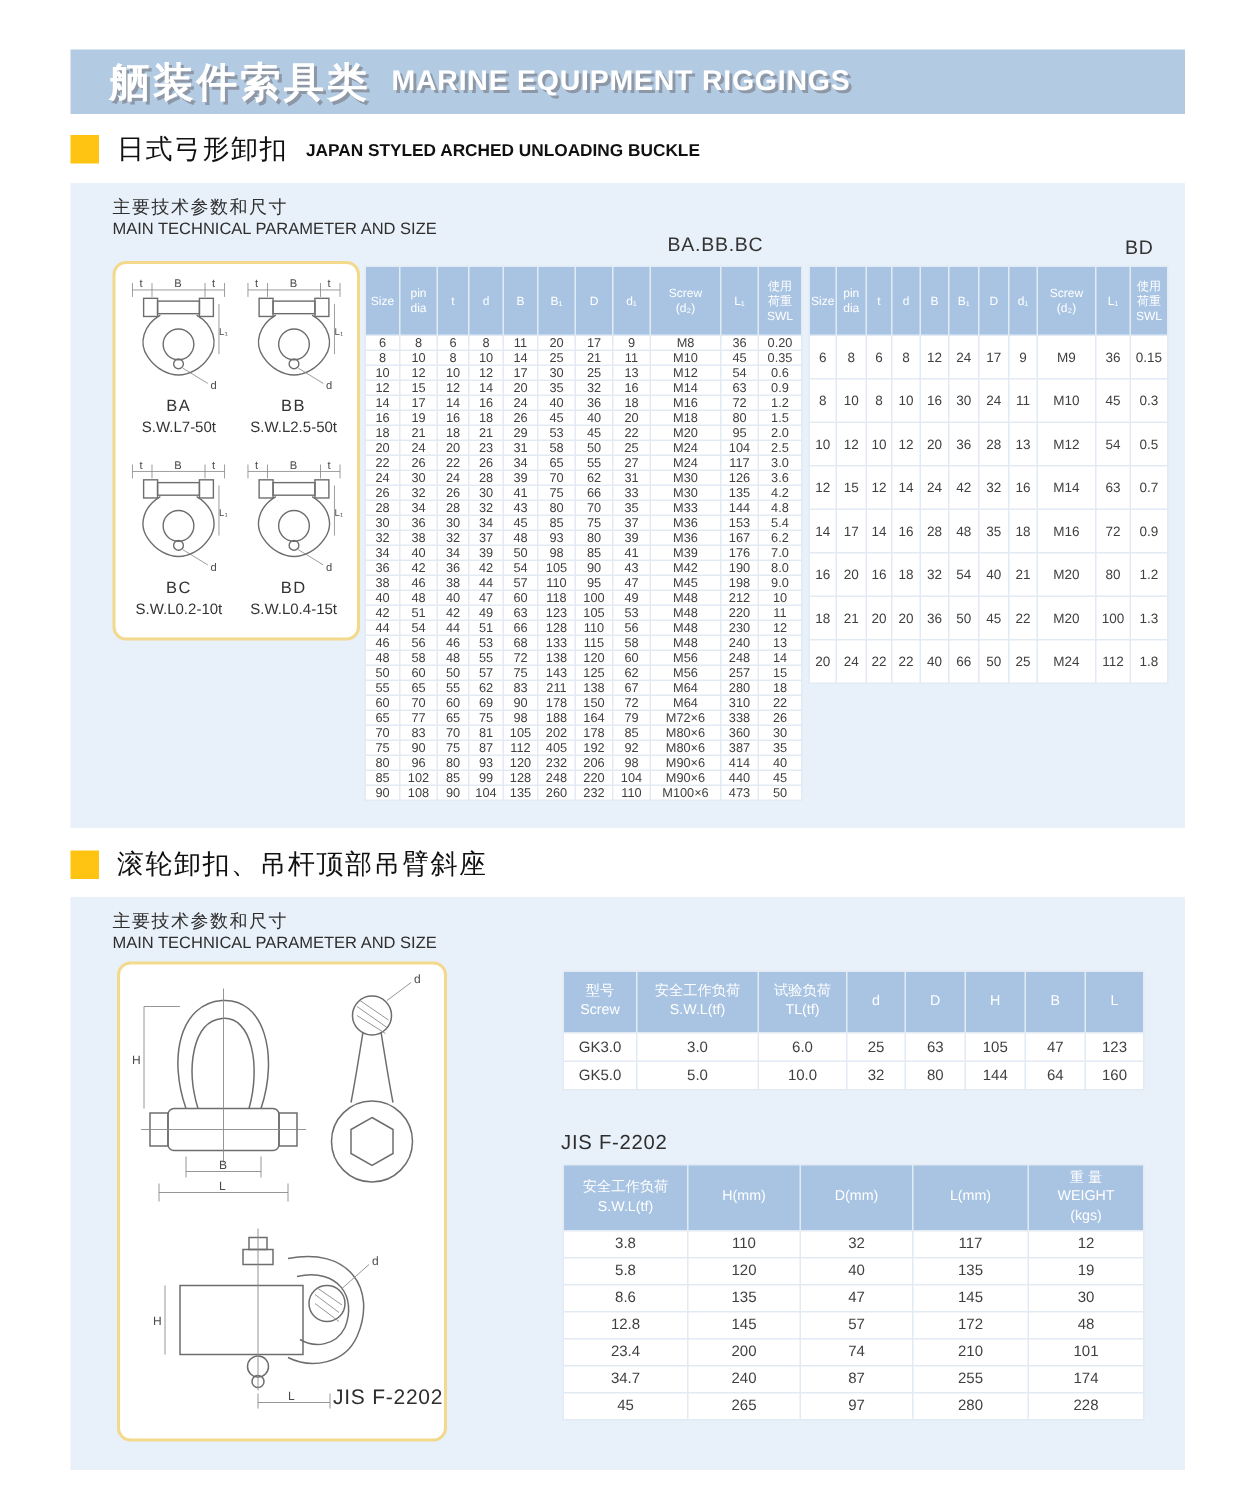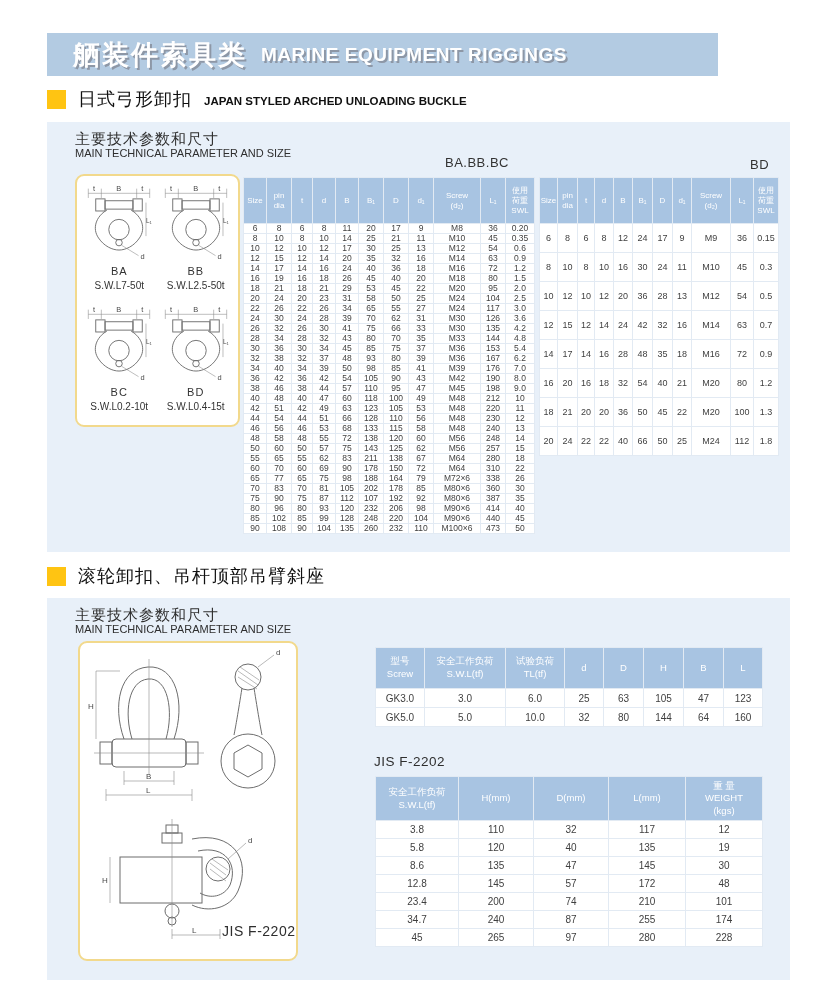--- a/index.html
+++ b/index.html
@@ -1,32 +1,32 @@
 <!DOCTYPE html>
 <html><head>
 <meta charset="utf-8">
 <style>
   *{margin:0;padding:0;box-sizing:border-box}
   html,body{width:830px;height:1000px;background:#ffffff;font-family:"Liberation Sans",sans-serif;color:#3a3a3a;position:relative;overflow:hidden}
   .abs{position:absolute}
 
   
-  .banner{left:47px;top:33px;width:671px;height:43px;background:#b3cbe2;display:flex;align-items:center;padding-left:26px;gap:14px}
+  .banner{left:47px;top:33px;width:743px;height:43px;background:#b3cbe2;display:flex;align-items:center;padding-left:26px;gap:14px}
   .banner .zh{font-size:27px;font-weight:bold;color:#fff;letter-spacing:2px;text-shadow:2px 2px 0 #8d97a6}
   .banner .en{font-size:19px;font-weight:bold;color:#fff;letter-spacing:.5px;text-shadow:2px 2px 0 #8d97a6}
 
   
   .sec-head{display:flex;align-items:center;gap:12px;height:20px}
   .bullet{width:19px;height:19px;background:#FFC412;flex:0 0 auto}
   .sec-zh{font-size:18px;font-weight:normal;color:#101010;letter-spacing:1px}
   .sec-en{font-size:11.5px;font-weight:bold;color:#101010;padding-top:3px}
 
   
   .panel{left:47px;width:743px;background:#e8f0f9;position:absolute}
-  .param-zh{position:absolute;font-size:15px;color:#2e2e2e;letter-spacing:1px}
+  .param-zh{position:absolute;font-size:12px;color:#2e2e2e;letter-spacing:1px}
   .param-en{position:absolute;font-size:11px;color:#2e2e2e}
 
   .figbox{position:absolute;background:#fff;border:2px solid #f2d98c;border-radius:9px}
   .cap{position:absolute;font-size:13px;color:#333;letter-spacing:.5px}
 
   
   table{border-collapse:separate;border-spacing:1px;table-layout:fixed;background:#e2eaf3}
   th{background:#a8c4e2;color:#fff;font-weight:normal;text-align:center;vertical-align:middle;overflow:hidden}
   td{background:#fff;text-align:center;vertical-align:middle;color:#3f3f3f;overflow:hidden}
   .t-ba{width:292px}
@@ -582,21 +582,21 @@
           <td>M80×6</td>
           <td>360</td>
           <td>30</td>
         </tr>
         <tr>
           <td>75</td>
           <td>90</td>
           <td>75</td>
           <td>87</td>
           <td>112</td>
-          <td>107</td>
+          <td>405</td>
           <td>192</td>
           <td>92</td>
           <td>M80×6</td>
           <td>387</td>
           <td>35</td>
         </tr>
         <tr>
           <td>80</td>
           <td>96</td>
           <td>80</td>

